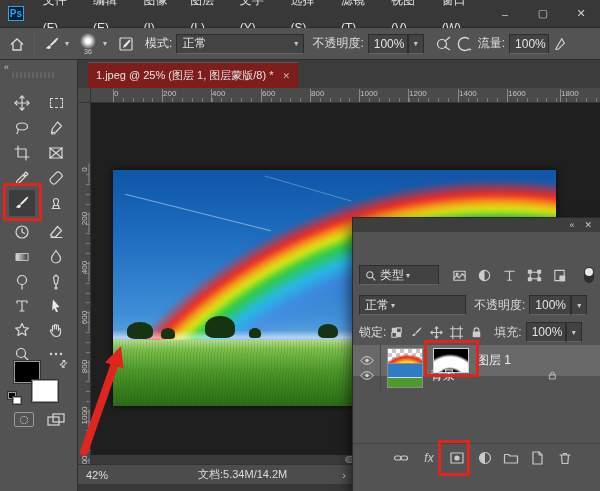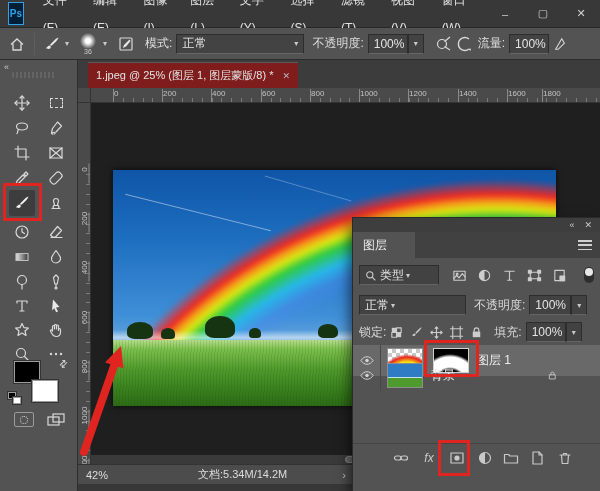--- a/index.html
+++ b/index.html
@@ -4,21 +4,21 @@
 <style>
   * { margin:0; padding:0; box-sizing:border-box; }
   html,body { background:#222; }
   #app{
     position:relative; width:600px; height:491px; overflow:hidden;
     font-family:"Liberation Sans", sans-serif; color:#d9d9d9; font-size:12px;
     background:#535353; user-select:none;
   }
   
   .menubar{position:absolute;left:0;top:0;width:600px;height:28px;background:#383838;border-bottom:1px solid #282828;display:flex;align-items:center;}
-  .ps-logo{width:19px;height:23px;margin:0 10px 0 8px;background:#001e36;border:1px solid #2fa3e8;border-radius:0;color:#2fa3e8;font-size:10px;font-weight:bold;display:flex;align-items:center;justify-content:center;}
+  .ps-logo{width:19px;height:15px;margin:0 10px 0 8px;background:#001e36;border:1px solid #2fa3e8;border-radius:0;color:#2fa3e8;font-size:10px;font-weight:bold;display:flex;align-items:center;justify-content:center;}
   .menu-item{padding:0 9px;font-size:12px;color:#e2e2e2;line-height:28px;cursor:default;}
   .win-controls{margin-left:auto;display:flex;align-items:center;height:100%;}
   .win-btn{width:38px;height:100%;display:flex;align-items:center;justify-content:center;color:#cfcfcf;font-size:11px;}
   
   .optionsbar{position:absolute;left:0;top:28px;width:600px;height:32px;background:#535353;border-bottom:1px solid #2c2c2c;display:flex;align-items:center;}
   .opt-sep{width:1px;height:22px;background:#434343;border-right:1px solid #5e5e5e;margin:0 6px;}
   .opt-icon{display:flex;align-items:center;justify-content:center;width:22px;height:24px;}
   .chev{font-size:8px;color:#c9c9c9;margin-left:2px;}
   .brush-preview{display:flex;flex-direction:column;align-items:center;width:26px;margin-left:6px;}
   .brush-dot{width:16px;height:16px;border-radius:50%;background:radial-gradient(circle,#ffffff 20%,rgba(255,255,255,0) 72%);}
@@ -357,21 +357,21 @@
   <div class="hruler">
     <span style="left:23px">0</span>
     <span style="left:72px">200</span>
     <span style="left:121px">400</span>
     <span style="left:171px">600</span>
     <span style="left:220px">800</span>
     <span style="left:269px">1000</span>
     <span style="left:318px">1200</span>
     <span style="left:368px">1400</span>
     <span style="left:417px">1600</span>
-    <span style="left:452px">1800</span>
+    <span style="left:470px">1800</span>
   </div>
   <div class="vruler">
     <span style="top:62px">0</span>
     <span style="top:111px">200</span>
     <span style="top:160px">400</span>
     <span style="top:210px">600</span>
     <span style="top:259px">800</span>
     <span style="top:308px">1000</span>
     <span style="top:357px">1200</span>
   </div>
@@ -402,28 +402,20 @@
     <span class="docinfo">文档:5.34M/14.2M</span>
     <span class="st-chev">›</span>
   </div>
   <div class="below-status"></div>
 
   <div class="panel">
     <div class="panel-minihead">
       <span>«</span>
       <span>✕</span>
     </div>
-    <div class="panel-tabrow">
-      <div class="panel-tab">图层</div>
-      <div class="panel-menu">
-          <i></i>
-          <i></i>
-          <i></i>
-        </div>
-    </div>
 
     <div class="prow" style="top:46px;height:22px;padding:0 6px">
       <span class="pfield" style="width:80px">
         <svg viewBox="0 0 16 16" width="11" height="11" stroke="#cdcdcd" fill="none" stroke-width="1.6">
             <circle cx="7" cy="7" r="4.5"></circle>
             <path d="M10.5 10.5L15 15"></path>
           </svg>
         <span style="margin-left:4px">类型</span>
         <span class="chev">▾</span>
       </span>

